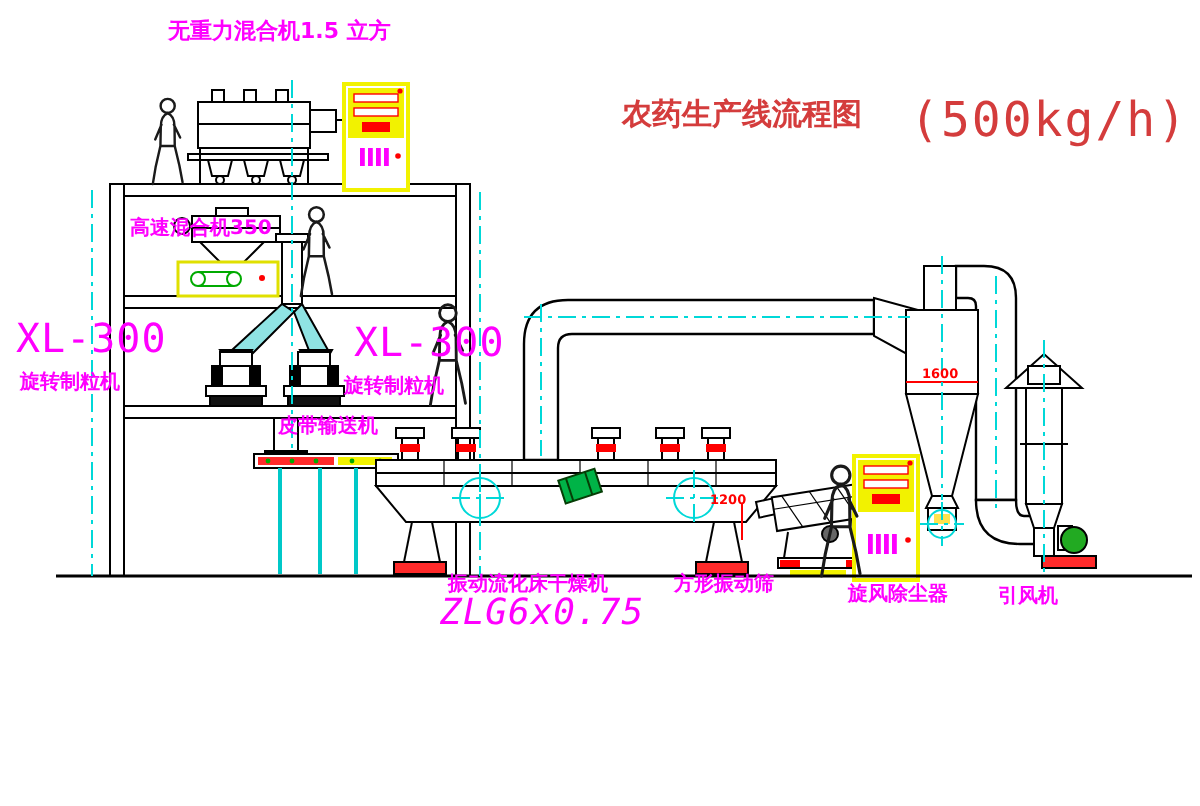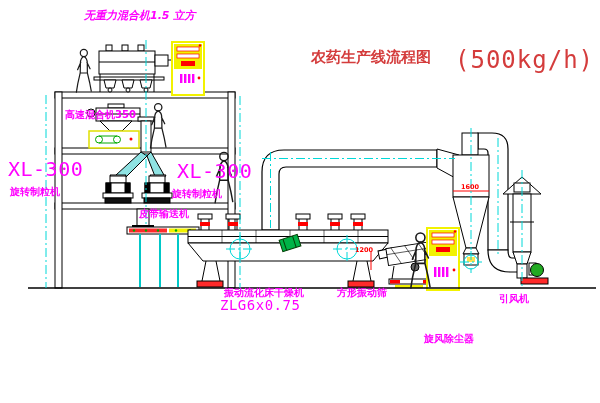--- a/index.html
+++ b/index.html
@@ -281,28 +281,28 @@
   <use href="#person" transform="translate(75,48.8) scale(0.93)"></use>
   <use href="#person" transform="translate(149,102.9) scale(0.97)"></use>
   <use href="#person" transform="translate(213.5,151.6) scale(1.1)"></use>
   <use href="#person" transform="translate(409,232.2) scale(1.2)"></use>
 </svg>
 
   <div class="title">
     <span class="cn">农药生产线流程图</span><span class="cap">(500kg/h)</span>
   </div>
 
-  <div class="lbl" style="left:84px;top:10px;font-size:11px;font-style:italic;">无重力混合机1.5 立方</div>
+  <div class="lbl" style="left:84px;top:10px;font-size:11px;">无重力混合机1.5 立方</div>
   <div class="lbl" style="left:37px;top:110px;font-size:10px;margin-left:28px;">高速混合机350</div>
   <div class="lbl model" style="left:8px;top:159px;font-size:20px;">XL-300</div>
   <div class="lbl" style="left:10px;top:187px;font-size:10px;">旋转制粒机</div>
   <div class="lbl model" style="left:177px;top:161px;font-size:20px;">XL-300</div>
   <div class="lbl" style="left:172px;top:189px;font-size:10px;">旋转制粒机</div>
   <div class="lbl" style="left:139px;top:209px;font-size:10px;">皮带输送机</div>
   <div class="lbl" style="left:224px;top:288px;font-size:10px;">振动流化床干燥机</div>
-  <div class="lbl model" style="left:220px;top:298px;font-size:14px;">ZLG6x0.75</div>
+  <div class="lbl model" style="left:220px;top:298px;font-size:18px;font-style:italic;">ZLG6x0.75</div>
   <div class="lbl" style="left:337px;top:288px;font-size:10px;">方形振动筛</div>
-  <div class="lbl" style="left:424px;top:293px;font-size:10px;margin-top:41px;">旋风除尘器</div>
+  <div class="lbl" style="left:424px;top:293px;font-size:10px;">旋风除尘器</div>
   <div class="lbl" style="left:499px;top:294px;font-size:10px;text-align:center;">引风机</div>
 
   <div class="dim" style="left:461px;top:184px;">1600</div>
   <div class="dim" style="left:355px;top:247px;">1200</div>
 </div>
 
 </body></html>

